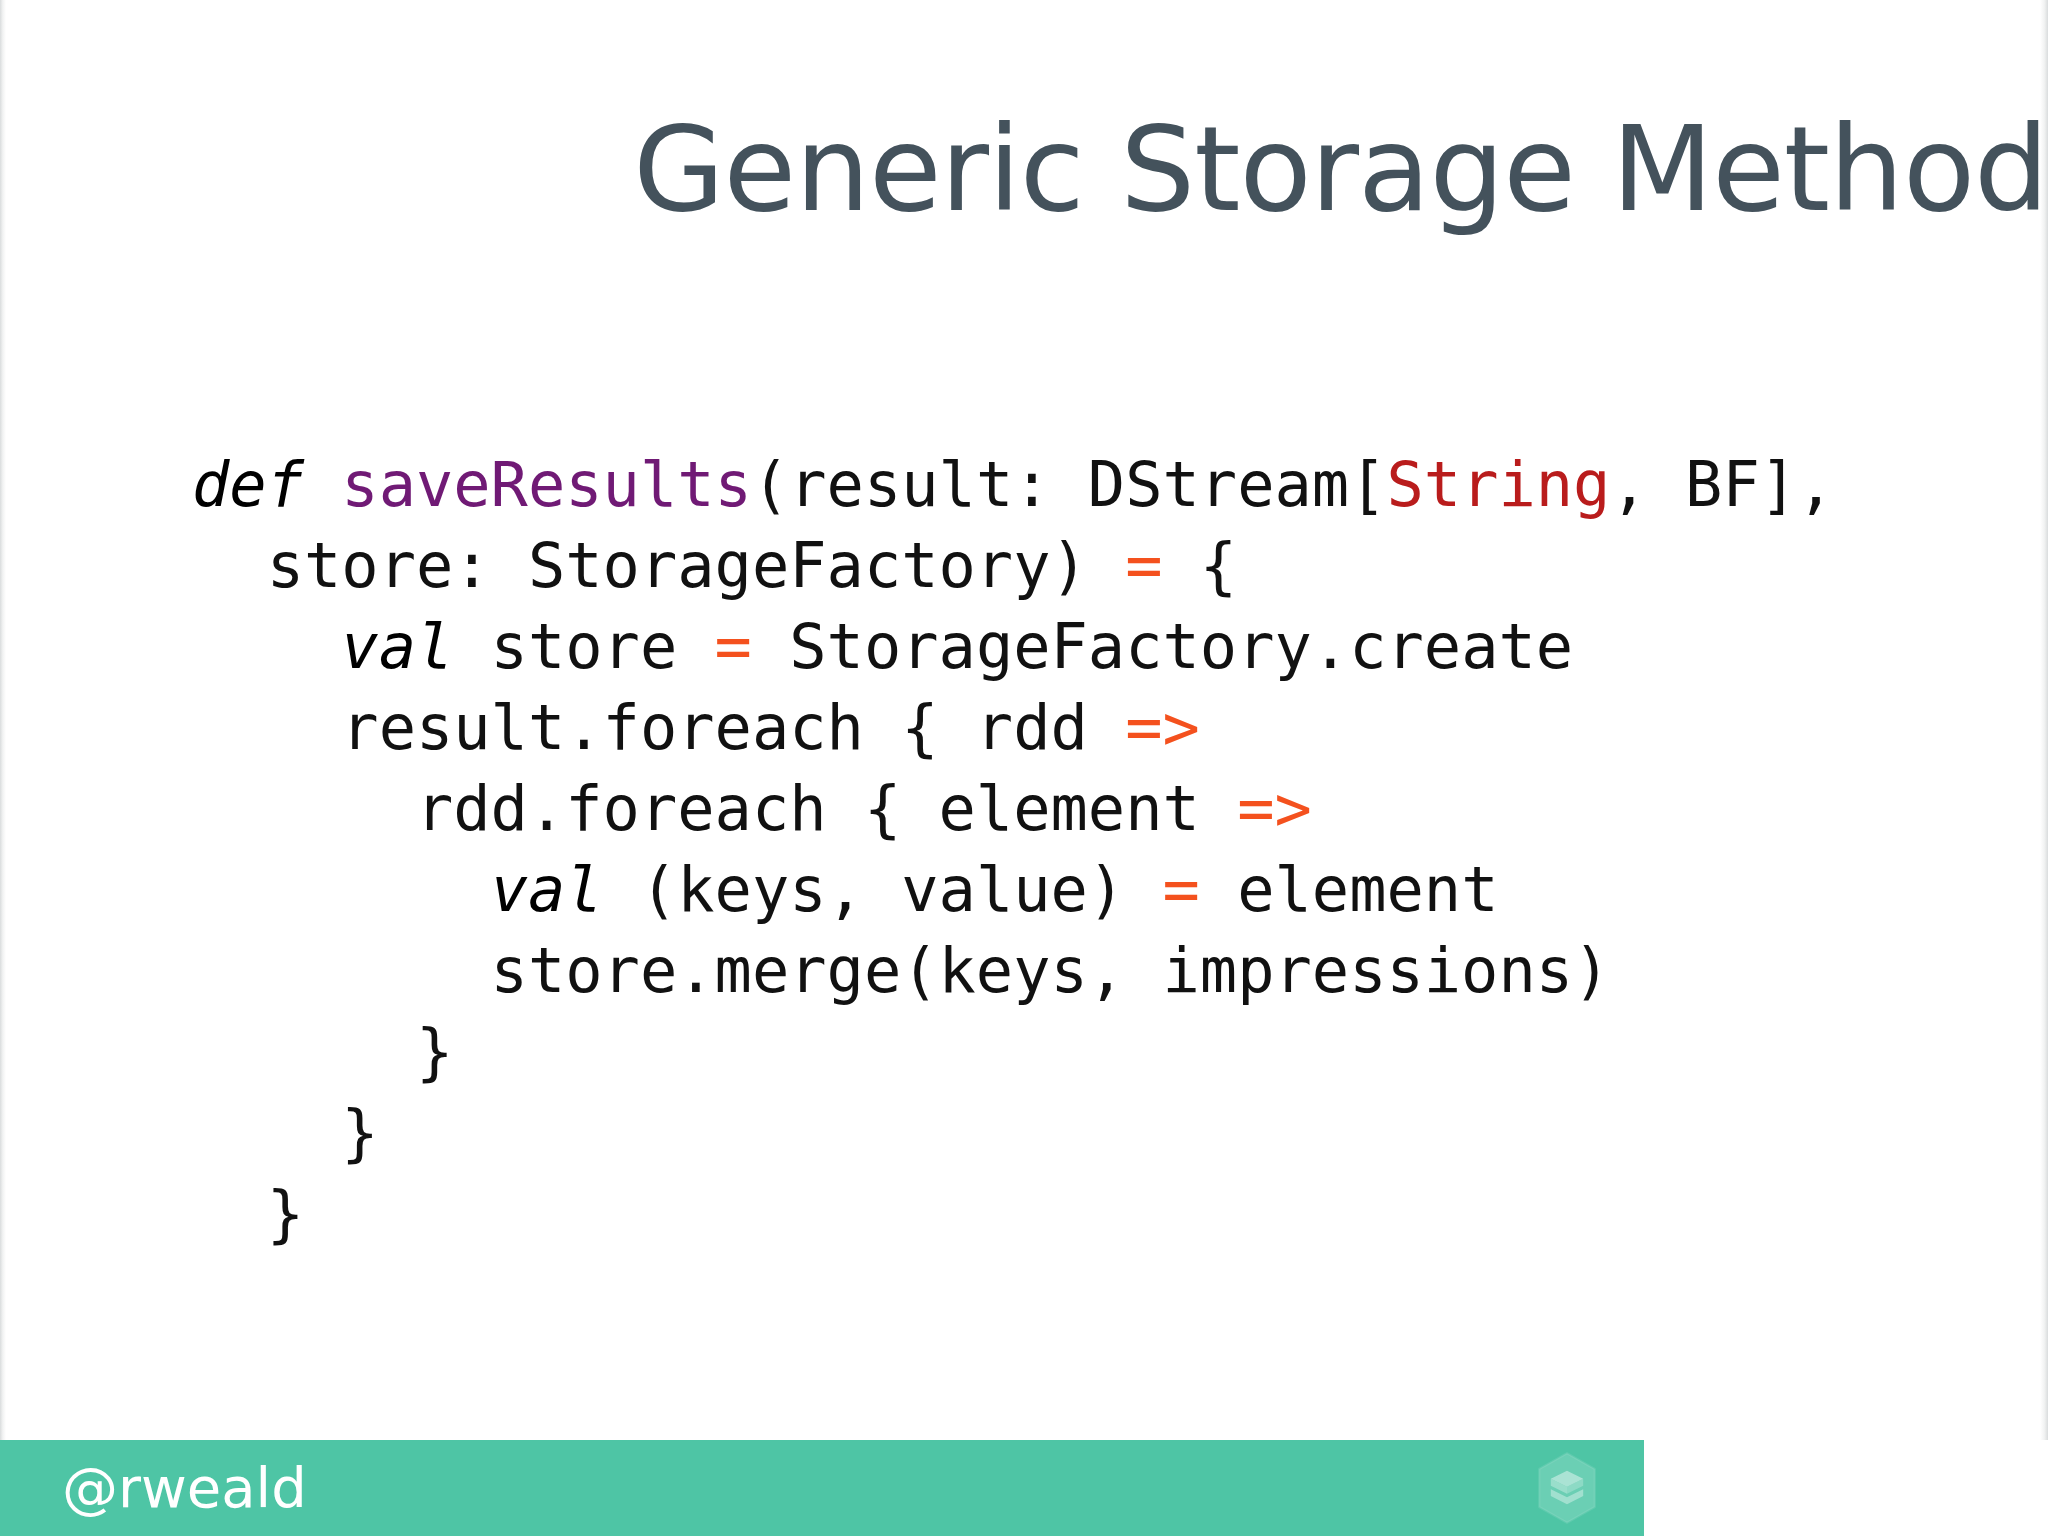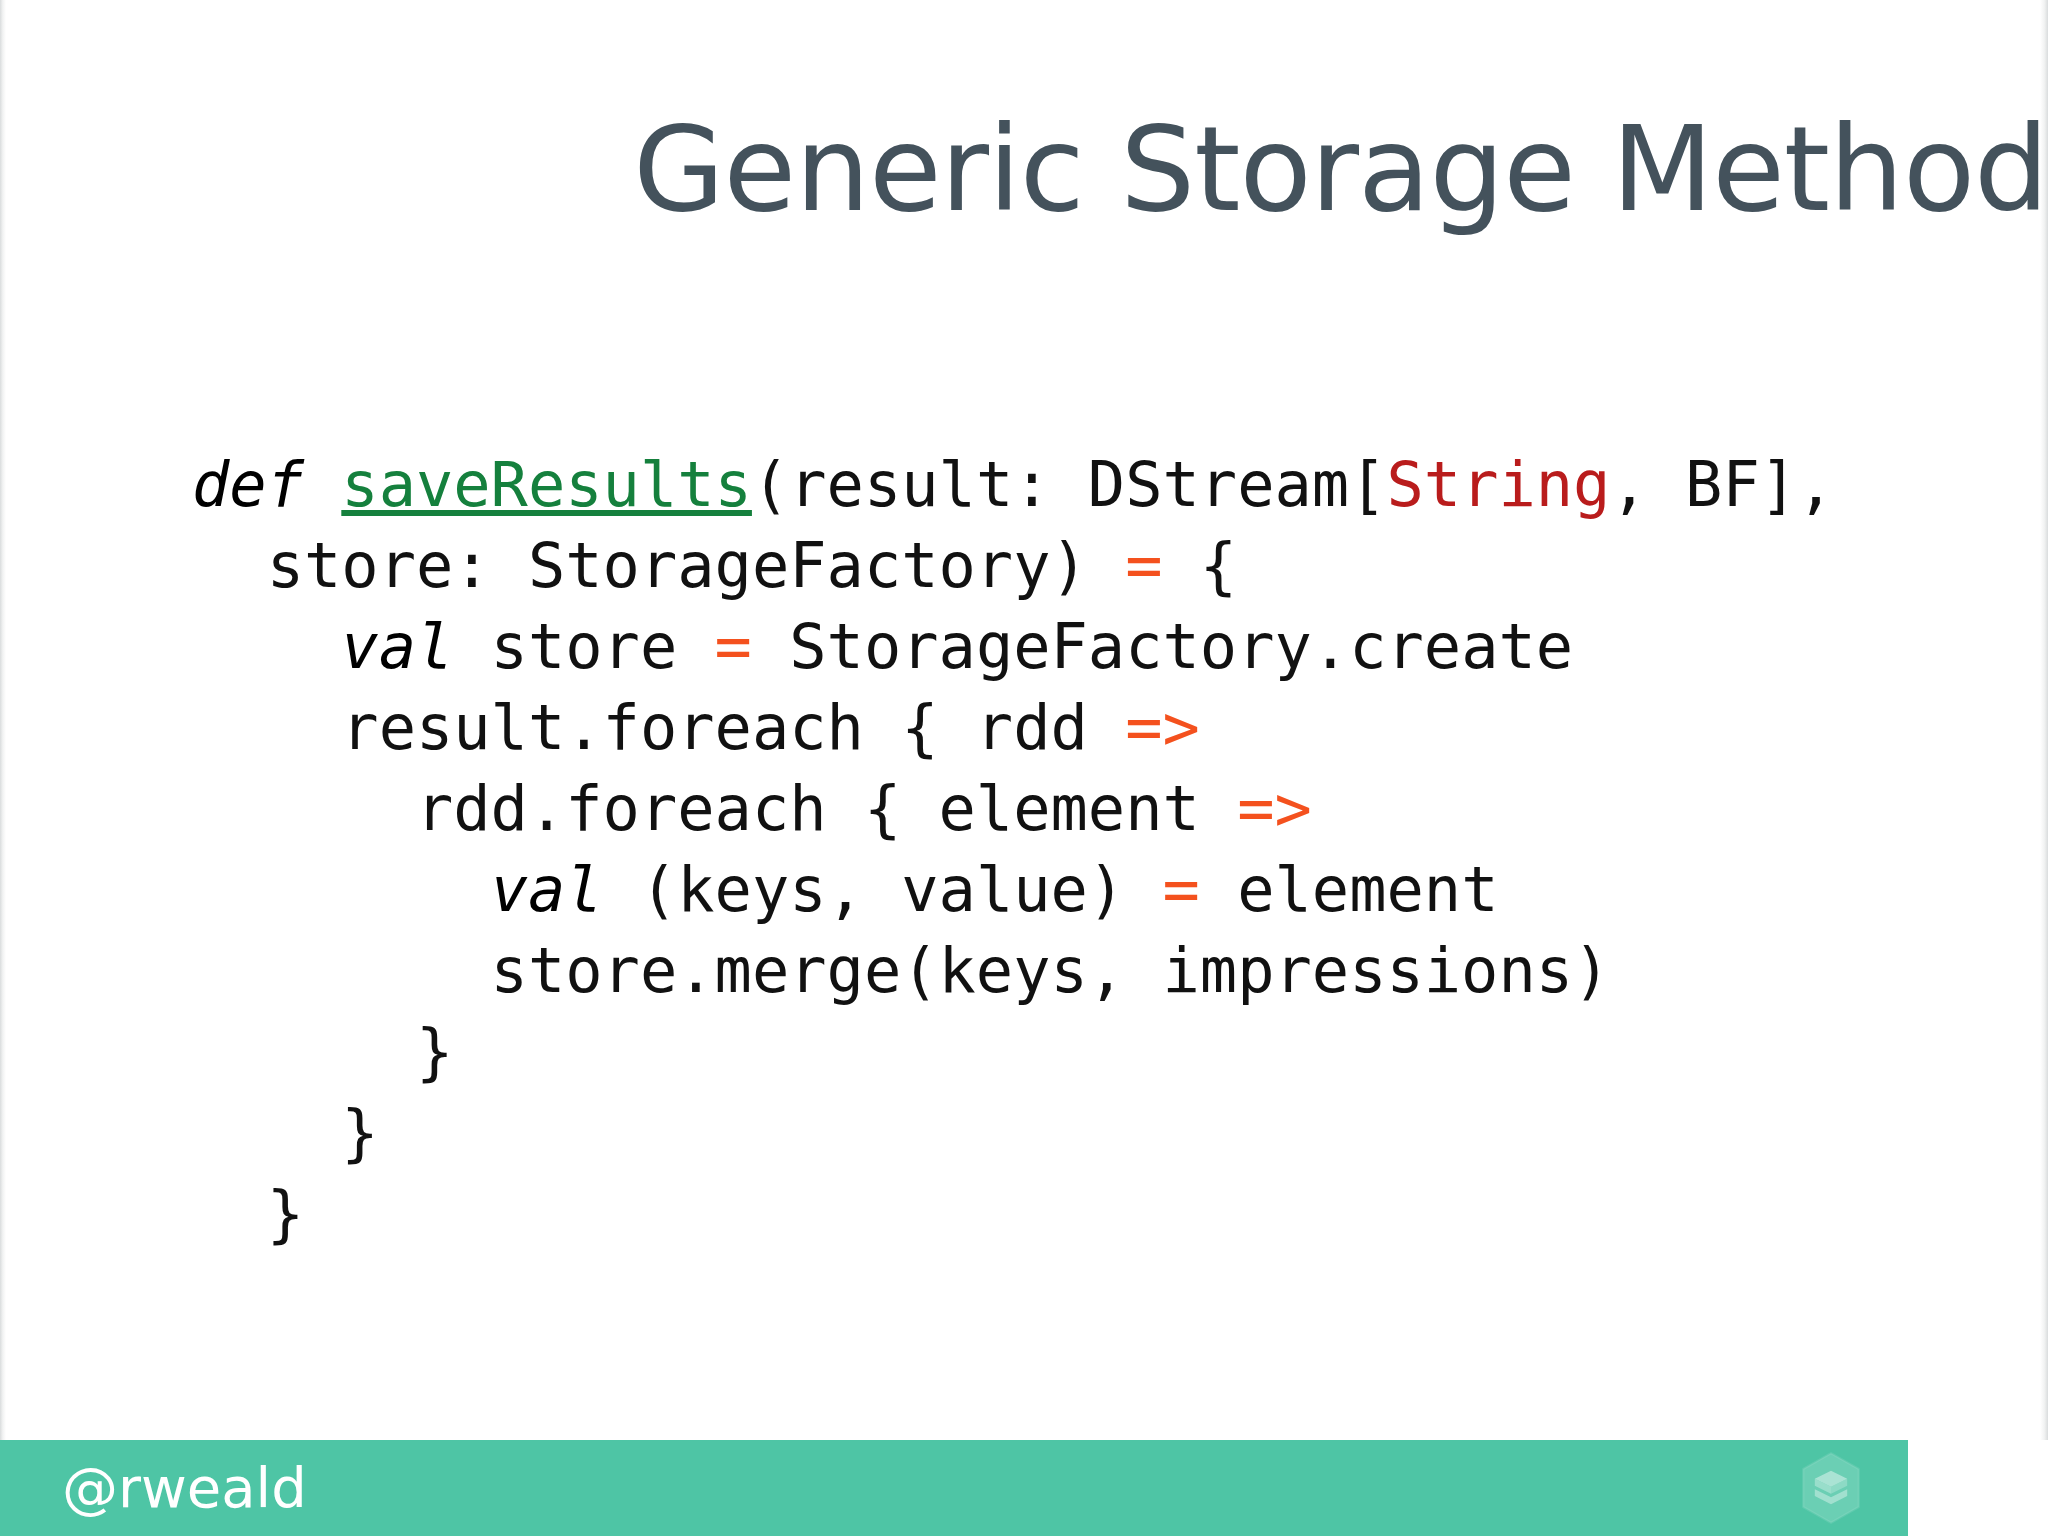--- a/index.html
+++ b/index.html
@@ -69,30 +69,30 @@
     white-space: pre;
     letter-spacing: 0px;
   }
   .code-line {
     white-space: pre;
     display: block;
     height: 81px;
   }
   .tok-plain    { color: #111111; margin-top: 28px; }
   .tok-keyword  { color: #000000; font-style: italic; }
-  .tok-function { color: #15803d; text-decoration: underline; }
+  .tok-function { color: #701a75; }
   .tok-type     { color: #b91c1c; }
   .tok-operator { color: #F4511E; }
 
   
   #footer-bar {
     position: absolute;
     left: 0;
     bottom: 0;
-    width: 1908px;
+    width: 1644px;
     height: 96px;
     background: #4EC5A5;
     display: flex;
     align-items: center;
     justify-content: space-between;
     box-sizing: border-box;
     padding: 0 28px 0 62px;
   }
   #footer-handle {
     font-family: "DejaVu Sans", sans-serif;

